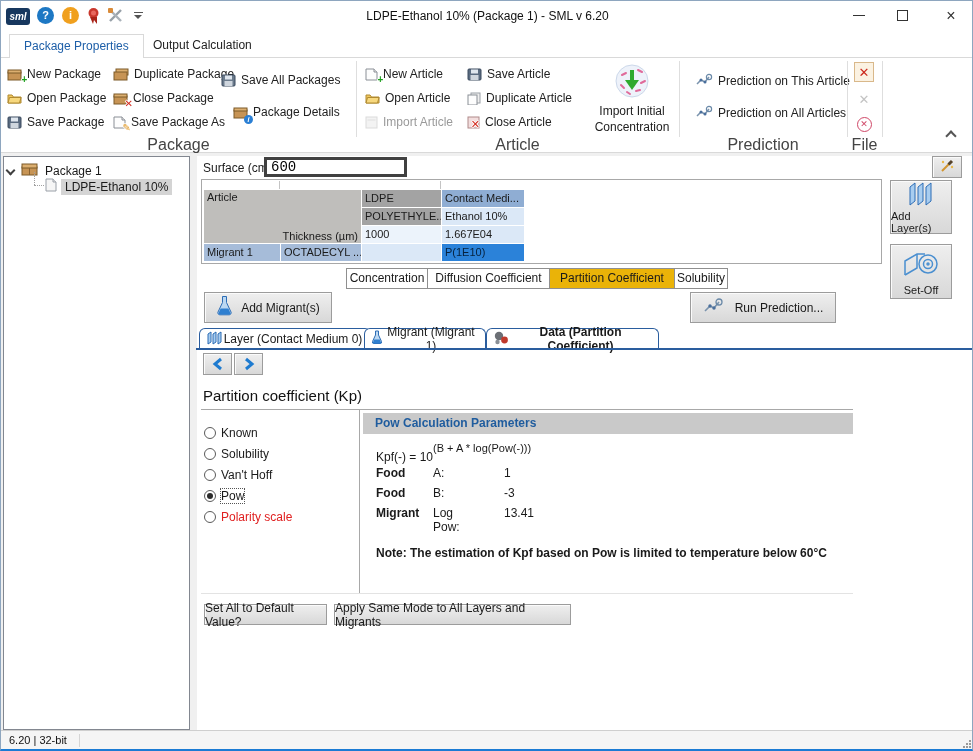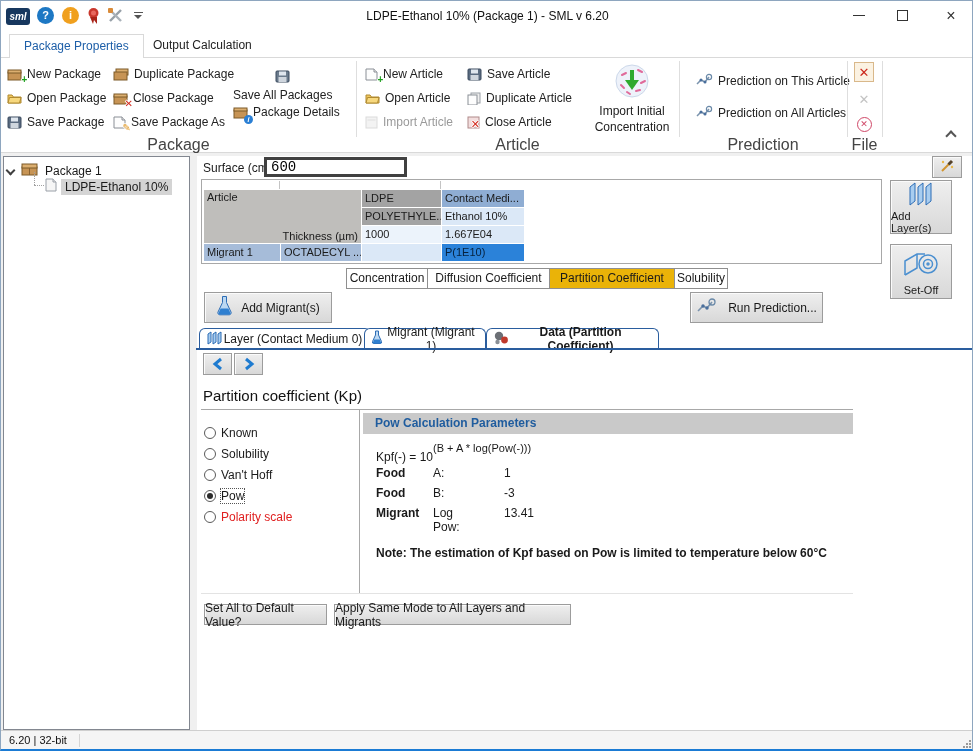--- a/index.html
+++ b/index.html
@@ -216,21 +216,21 @@
           </svg><i class="badge b-x">✕</i></span>
       <span>Close Package</span>
     </div>
     <div class="ritem" style="left:112px;top:54px;">
       <span class="ric"><svg width="13" height="13">
             <path d="M1 1 h8 l3 3 v8 H1 z" fill="#fdfdfd" stroke="#8a8f96"></path>
             <path d="M9 1 v3 h3" fill="#e8e8e8" stroke="#8a8f96"></path>
           </svg><i class="badge b-pen">✎</i></span>
       <span>Save Package As</span>
     </div>
-    <div class="ritem" style="left:232px;top:12px;flex-direction:column;">
+    <div class="ritem" style="left:220px;top:12px;">
       <span class="ric"><svg width="15" height="13">
             <rect x="1" y="1" width="13" height="11" rx="1" fill="#6b7b8c" stroke="#3a4a5e"></rect>
             <rect x="4" y="1.5" width="7" height="4" fill="#dfe6ee"></rect>
             <rect x="3.5" y="7" width="8" height="5" fill="#cfd6de"></rect>
           </svg></span>
       <span>Save All Packages</span>
     </div>
     <div class="ritem" style="left:232px;top:44px;">
       <span class="ric"><svg width="15" height="13">
             <rect x="1" y="4" width="13" height="8" fill="#c79455" stroke="#7d5a28"></rect>
@@ -407,21 +407,21 @@
   <div class="ctab active" style="left:548px;width:126px;">Partition Coefficient</div>
   <div class="ctab" style="left:673px;width:54px;">Solubility</div>
 
   <div class="btn abs" style="left:203px;top:291px;width:128px;height:31px;gap:8px;">
     <span><svg width="17" height="22" viewBox="0 0 17 22">
           <path d="M6.5 1.5 h4 v6 l4.5 9.5 a2 2 0 0 1 -1.8 2.8 H3.8 a2 2 0 0 1 -1.8 -2.8 L6.5 7.5 z" fill="#bcd8f2" stroke="#2d6db5"></path>
           <path d="M4.6 13.5 h7.8 l2 4.5 a1 1 0 0 1 -1 1.5 H3.6 a1 1 0 0 1 -1 -1.5 z" fill="#2f7fd0"></path>
         </svg></span>
     <span>Add Migrant(s)</span>
   </div>
-  <div class="btn abs" style="left:689px;top:291px;width:133px;height:31px;gap:12px;">
+  <div class="btn abs" style="left:689px;top:291px;width:146px;height:31px;gap:12px;">
     <span><svg width="20" height="16">
           <polyline points="2,13 7,8 11,10 16,4" stroke="#7a93ad" fill="none" stroke-width="1.6"></polyline>
           <circle cx="7" cy="8" r="1.7" fill="#4a6f9c"></circle>
           <circle cx="11" cy="10" r="1.7" fill="#4a6f9c"></circle>
           <circle cx="16" cy="4" r="3" fill="none" stroke="#6a89a8" stroke-width="1.3"></circle>
         </svg></span>
     <span>Run Prediction...</span>
   </div>
 
   <div class="stab" style="left:198px;width:172px;">

